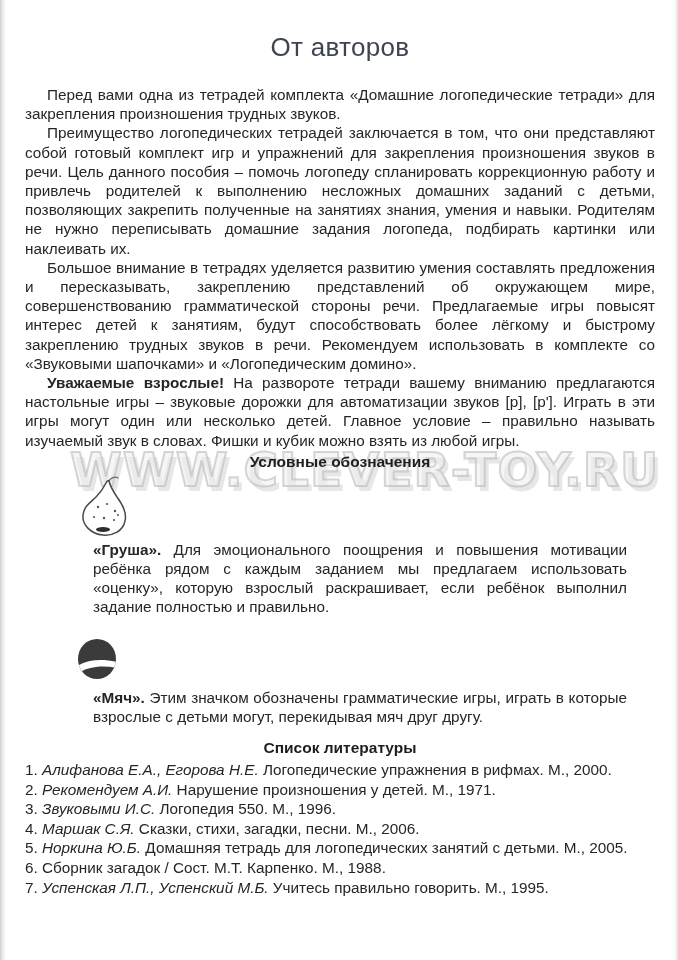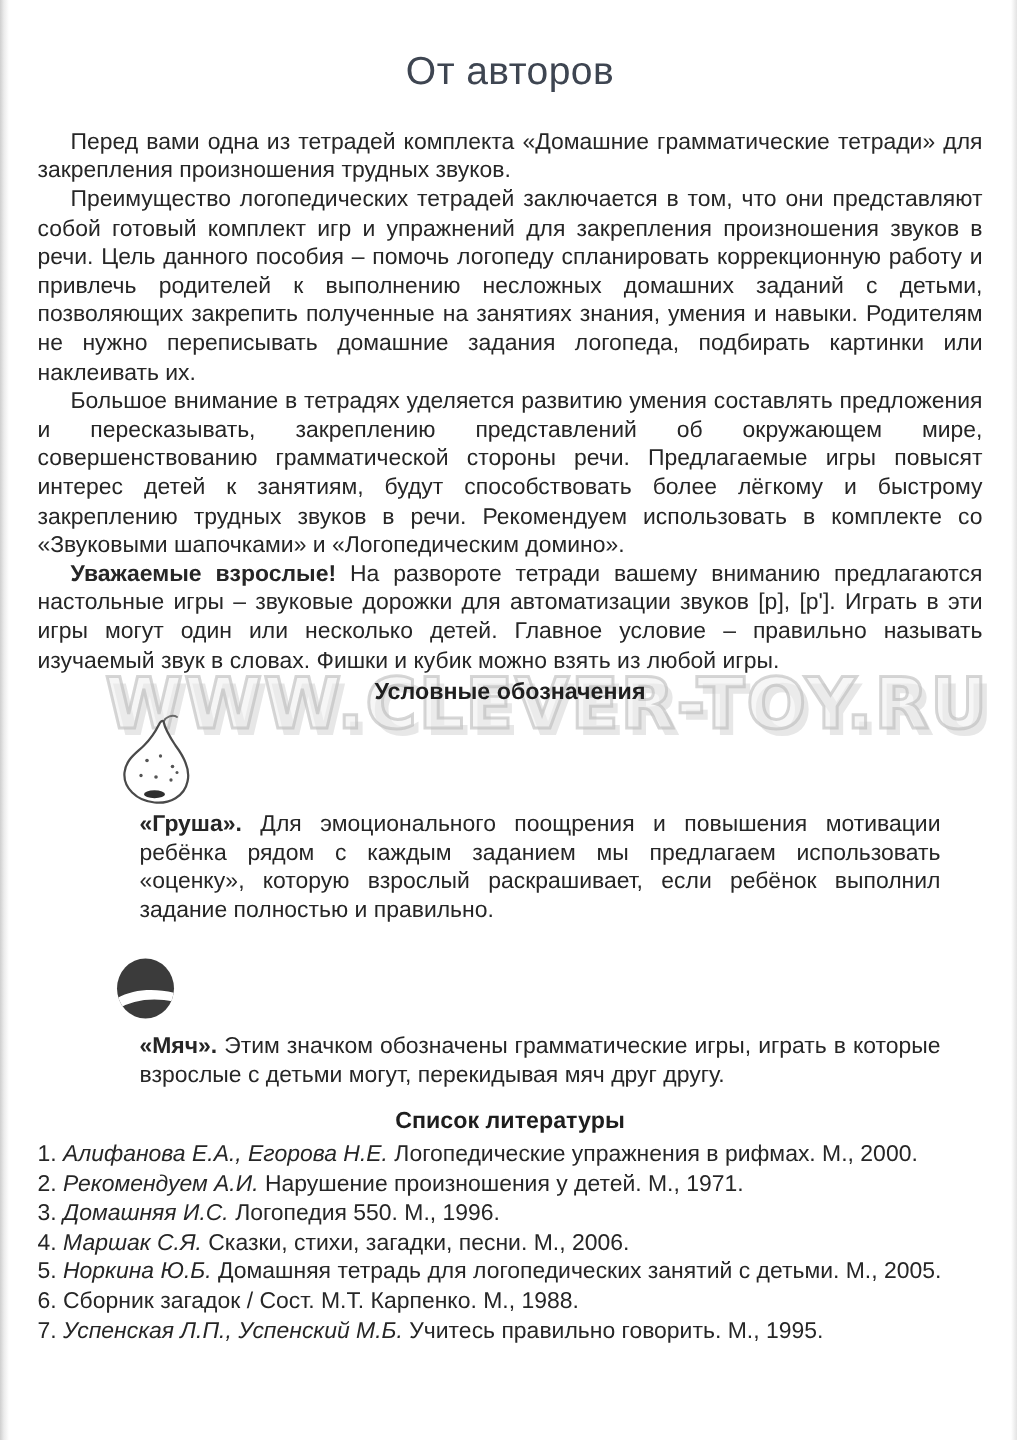--- a/index.html
+++ b/index.html
@@ -78,21 +78,21 @@
   <div class="scan-edge-left"></div>
   <div class="scan-edge-right"></div>
 
   <div class="watermark">WWW.CLEVER-TOY.RU</div>
 
   <div class="content">
 
     <h1 class="page-title">От авторов</h1>
 
     <div class="body-text">
-      <p>Перед вами одна из тетрадей комплекта «Домашние грамматические тетради» для закрепления произношения трудных звуков.</p>
+      <p>Перед вами одна из тетрадей комплекта «Домашние логопедические тетради» для закрепления произношения трудных звуков.</p>
       <p>Преимущество логопедических тетрадей заключается в том, что они представляют собой готовый комплект игр и упражнений для закрепления произношения звуков в речи. Цель данного пособия – помочь логопеду спланировать коррекционную работу и привлечь родителей к выполнению несложных домашних заданий с детьми, позволяющих закрепить полученные на занятиях знания, умения и навыки. Родителям не нужно переписывать домашние задания логопеда, подбирать картинки или наклеивать их.</p>
       <p>Большое внимание в тетрадях уделяется развитию умения составлять предложения и пересказывать, закреплению представлений об окружающем мире, совершенствованию грамматической стороны речи. Предлагаемые игры повысят интерес детей к занятиям, будут способствовать более лёгкому и быстрому закреплению трудных звуков в речи. Рекомендуем использовать в комплекте со «Звуковыми шапочками» и «Логопедическим домино».</p>
       <p><span class="lead-bold">Уважаемые взрослые!</span> <span>На развороте тетради вашему вниманию предлагаются настольные игры – звуковые дорожки для автоматизации звуков [р], [р']. Играть в эти игры могут один или несколько детей. Главное условие – правильно называть изучаемый звук в словах. Фишки и кубик можно взять из любой игры.</span></p>
     </div>
 
     <h2 class="section-heading legend-heading">Условные обозначения</h2>
 
     <div class="legend-row">
       <div class="legend-icon-box">
         <svg width="54" height="66" viewBox="0 0 54 66" aria-hidden="true">
@@ -127,21 +127,21 @@
       </div>
       <div class="legend-text"><span class="lead-bold">«Мяч».</span> <span>Этим значком обозначены грамматические игры, играть в которые взрослые с детьми могут, перекидывая мяч друг другу.</span></div>
     </div>
 
 
     <h2 class="section-heading bib-heading">Список литературы</h2>
 
     <ul class="bib-list">
       <li class="bib-item"><span class="bib-num">1.</span> <span class="bib-authors">Алифанова Е.А., Егорова Н.Е.</span> <span class="bib-title">Логопедические упражнения в рифмах. М., 2000.</span></li>
       <li class="bib-item"><span class="bib-num">2.</span> <span class="bib-authors">Рекомендуем А.И.</span> <span class="bib-title">Нарушение произношения у детей. М., 1971.</span></li>
-      <li class="bib-item"><span class="bib-num">3.</span> <span class="bib-authors">Домашняя И.С.</span> <span class="bib-title">Логопедия 550. М., 1996.</span></li>
+      <li class="bib-item"><span class="bib-num">3.</span> <span class="bib-authors">Звуковыми И.С.</span> <span class="bib-title">Логопедия 550. М., 1996.</span></li>
       <li class="bib-item"><span class="bib-num">4.</span> <span class="bib-authors">Маршак С.Я.</span> <span class="bib-title">Сказки, стихи, загадки, песни. М., 2006.</span></li>
       <li class="bib-item"><span class="bib-num">5.</span> <span class="bib-authors">Норкина Ю.Б.</span> <span class="bib-title">Домашняя тетрадь для логопедических занятий с детьми. М., 2005.</span></li>
       <li class="bib-item"><span class="bib-num">6.</span> <span class="bib-authors"></span> <span class="bib-title">Сборник загадок / Сост. М.Т. Карпенко. М., 1988.</span></li>
       <li class="bib-item"><span class="bib-num">7.</span> <span class="bib-authors">Успенская Л.П., Успенский М.Б.</span> <span class="bib-title">Учитесь правильно говорить. М., 1995.</span></li>
     </ul>
 
   </div>
 </div>
 
 </body></html>

